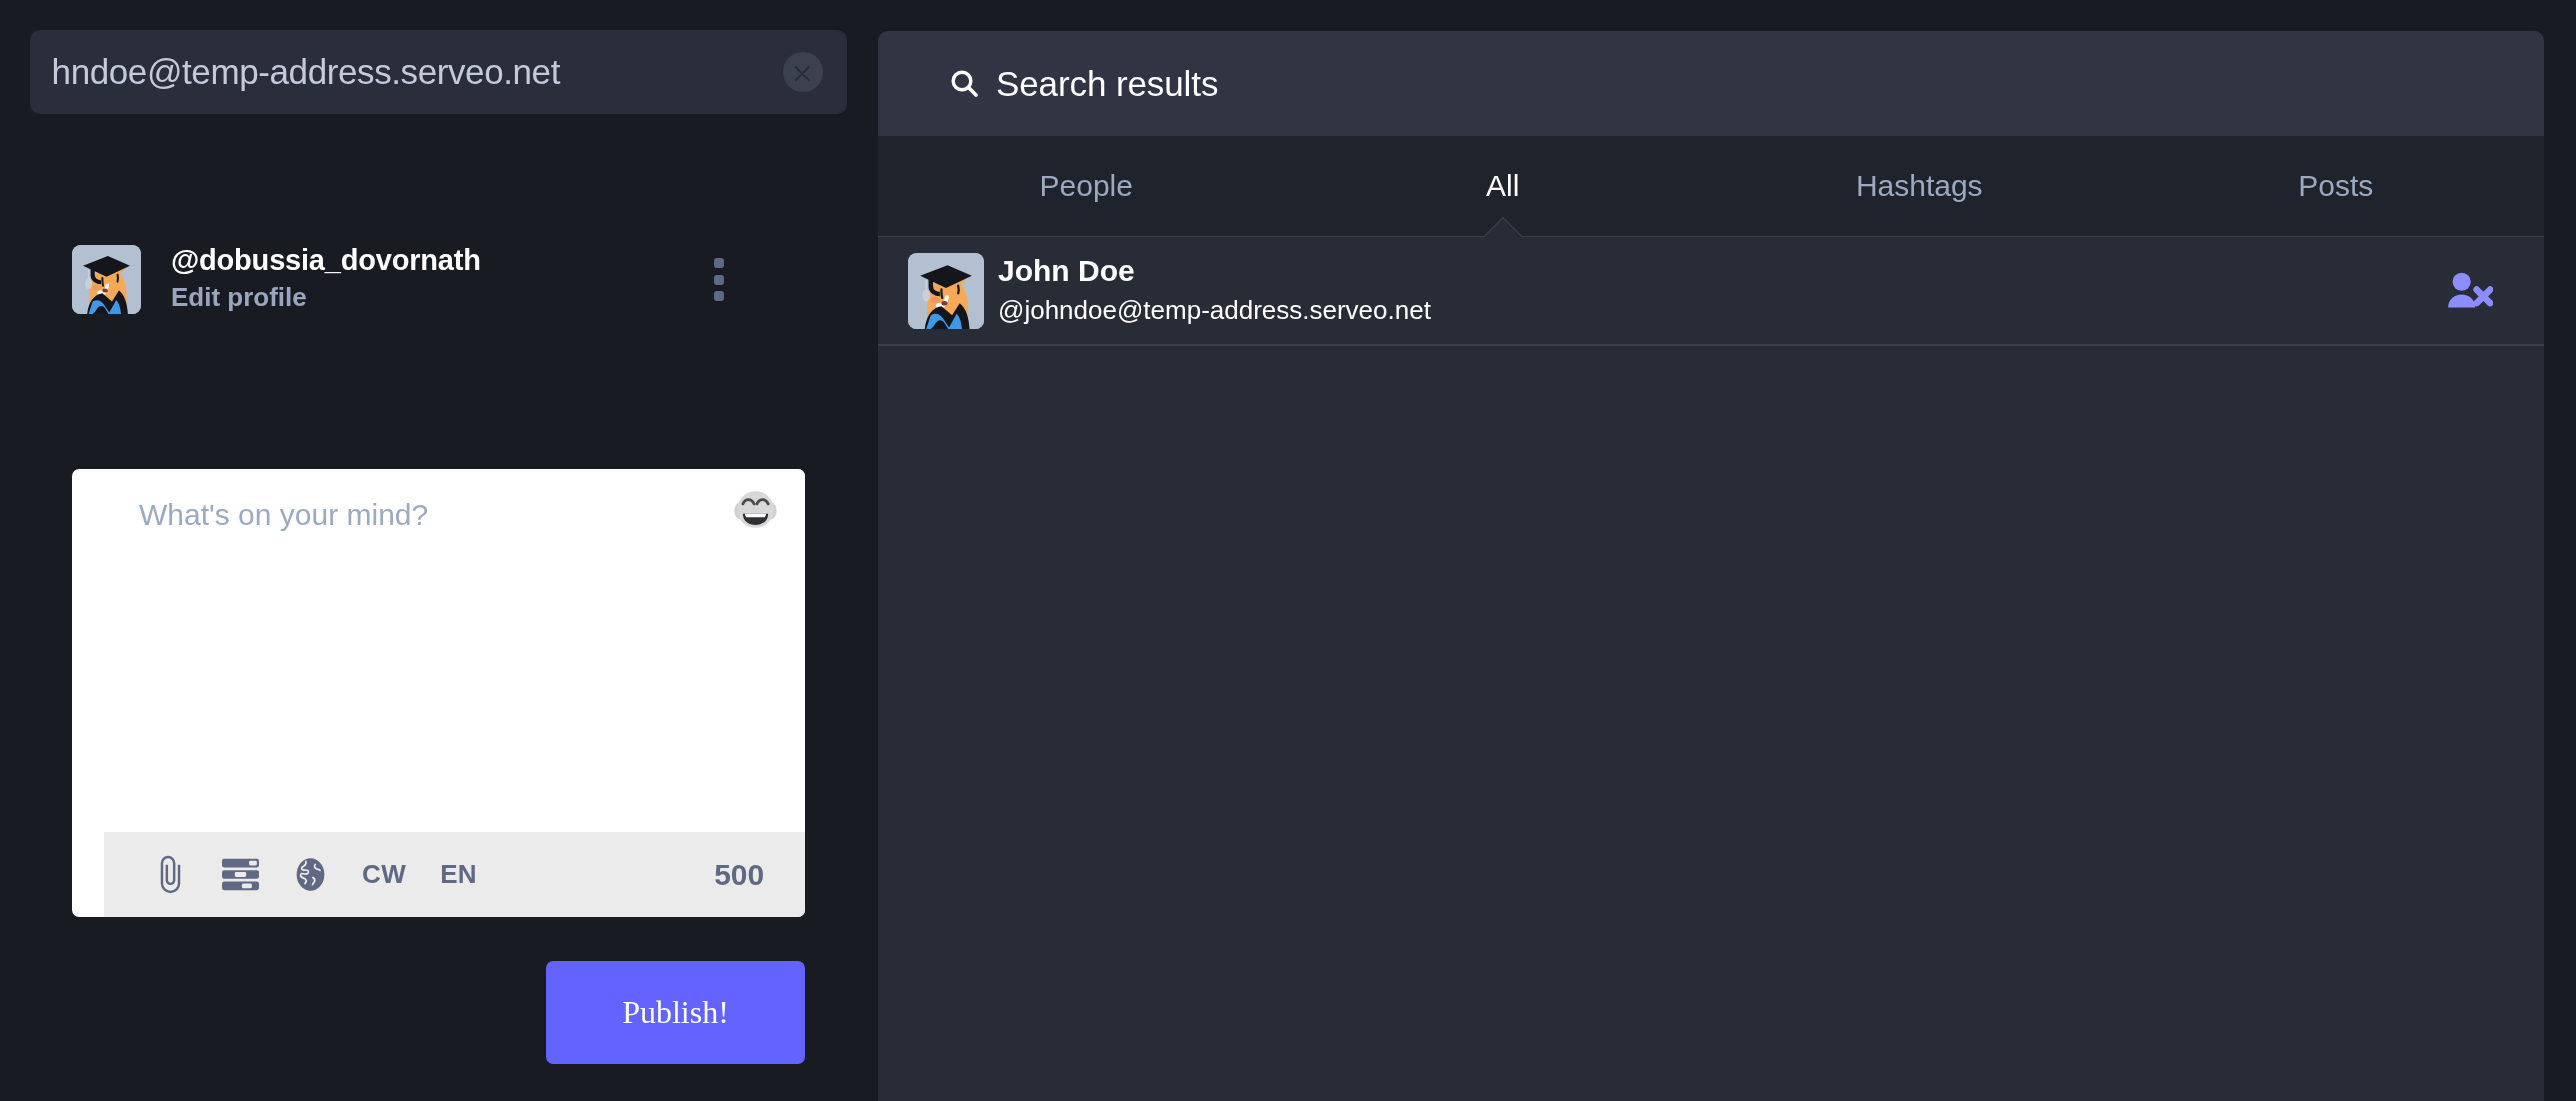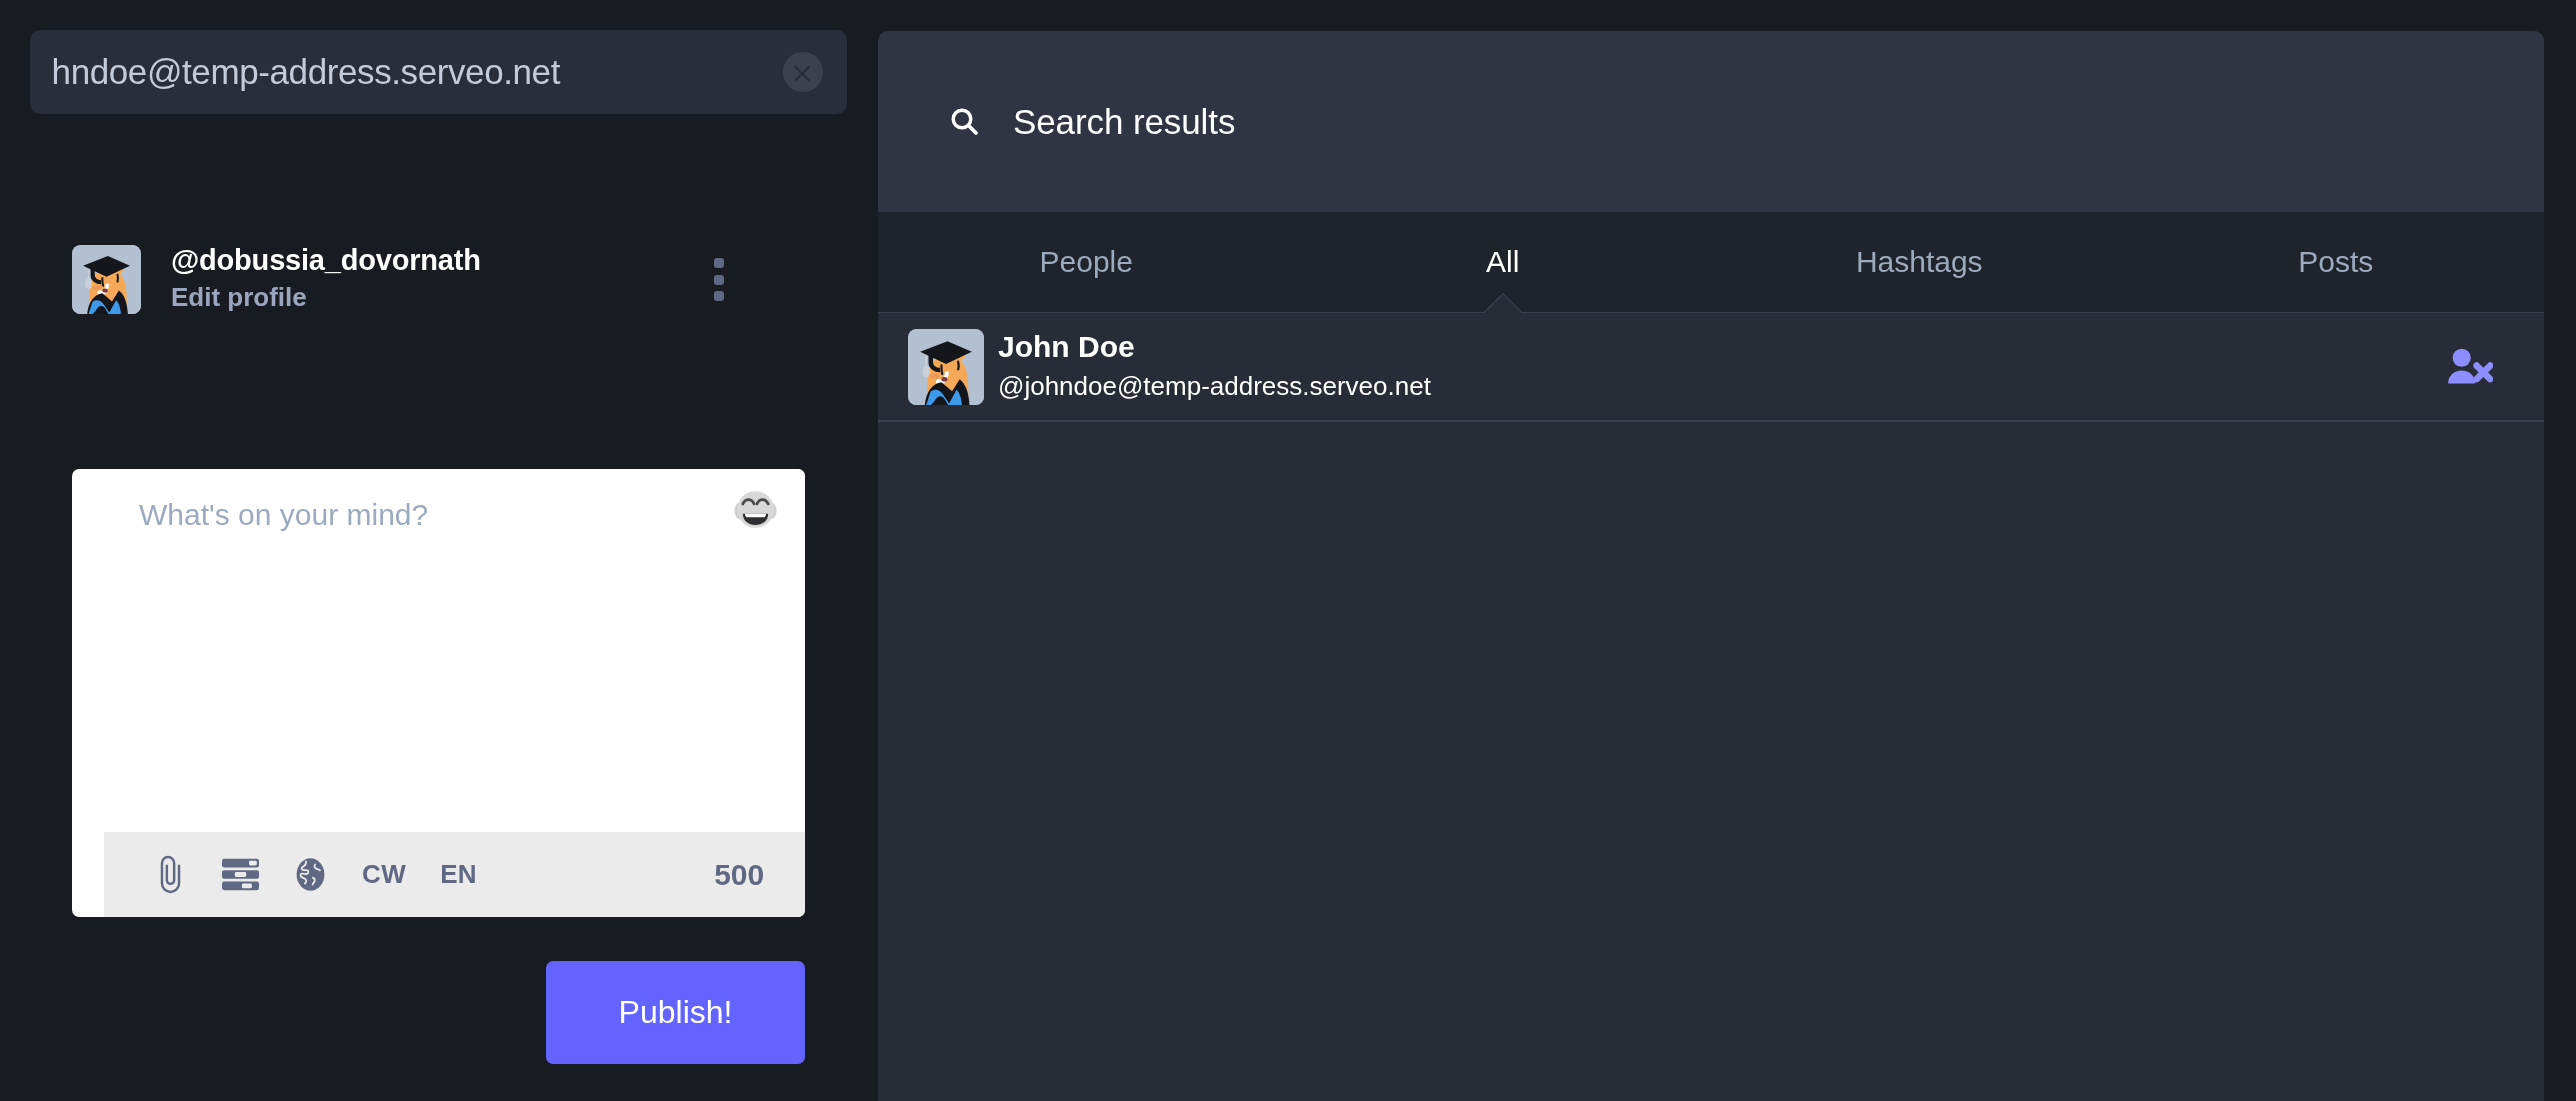--- a/index.html
+++ b/index.html
@@ -125,41 +125,41 @@
     margin-left: auto;
     color: #606984; font-size: 30px; font-weight: 700;
     padding-right: 5.8px;
   }
 
   .publish-btn {
     position: absolute; left: 546px; top: 961px;
     width: 259px; height: 103px;
     background: #6364ff; color: #ffffff;
     border: none; border-radius: 7.2px;
-    font-family: Liberation Sans, sans-serif;
+    font-family: Liberation Serif, serif;
     font-size: 32px; font-weight: 500;
     cursor: pointer;
   }
 
   
   .right-col {
     position: absolute; left: 878px; top: 0;
     width: 1666px; height: 1101px;
   }
   .results-panel {
     position: absolute; left: 0; top: 31px;
     width: 1666px; height: 1070px;
     background: #282c37;
     border-radius: 10px 10px 0 0;
     overflow: hidden;
   }
   .results-header {
-    height: 181px; background: #313543;
-    display: flex; align-items: center;
-    padding-left: 70px; gap: 33px;
+    height: 105px; background: #313543;
+    display: flex; align-items: center;
+    padding-left: 70px; gap: 16px;
   }
   .results-header-title {
     color: #ffffff; font-size: 35px; font-weight: 400; letter-spacing: -0.1px;
   }
   .tabs {
     position: relative;
     height: 101px; background: #1f232b;
     display: flex; align-items: center;
     border-bottom: 1.4px solid #393f4f;
   }

